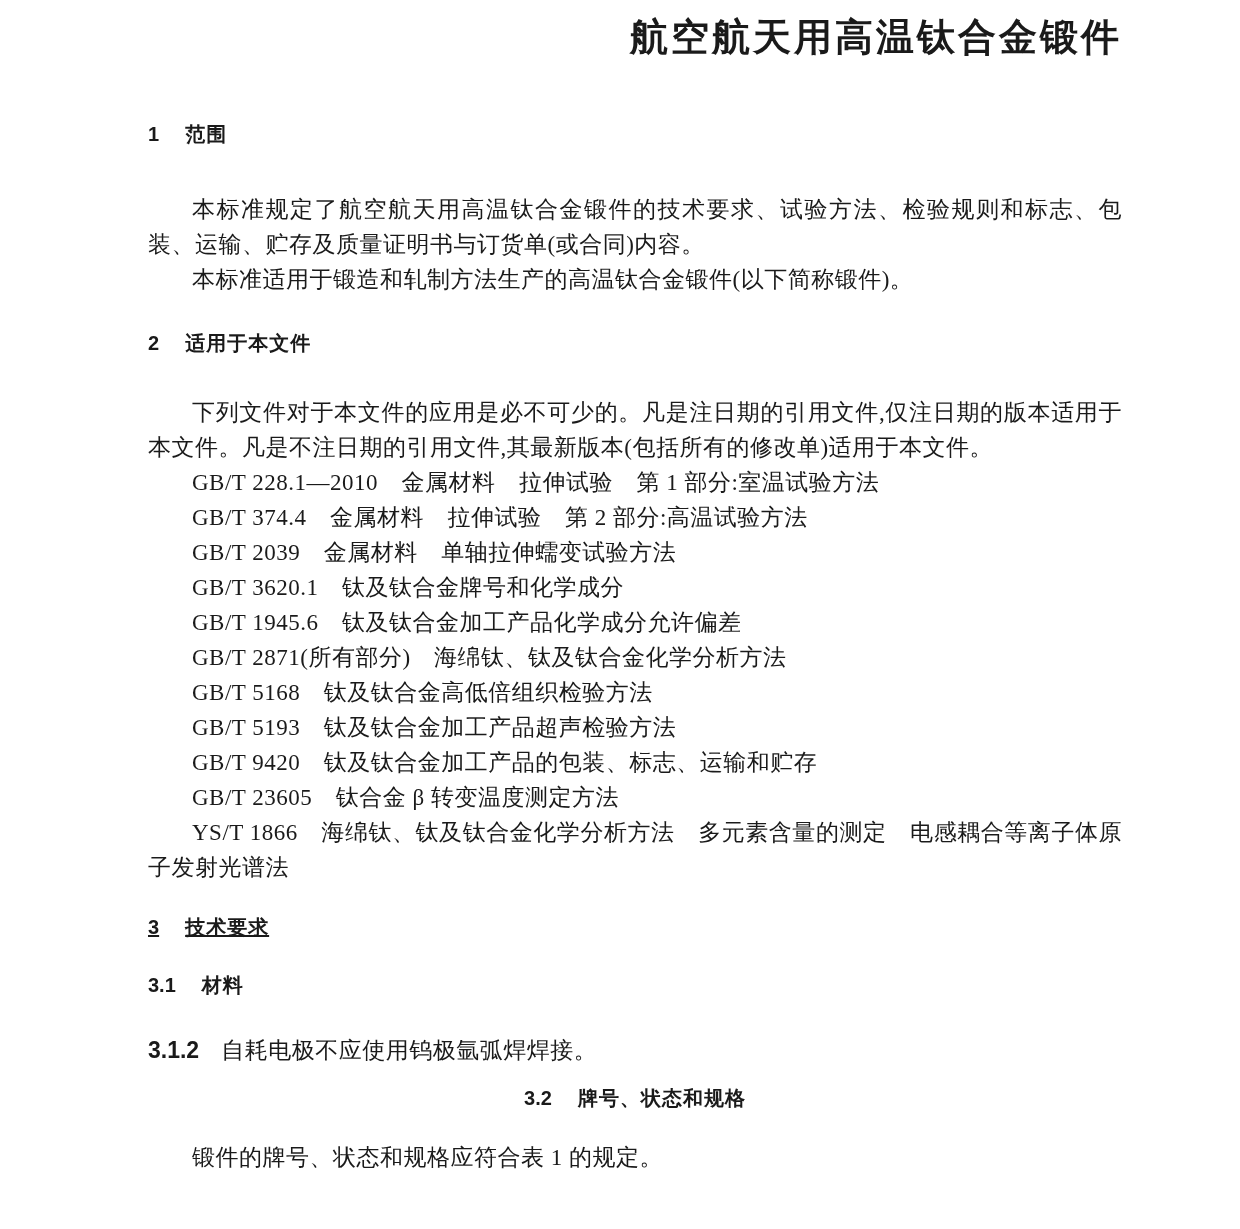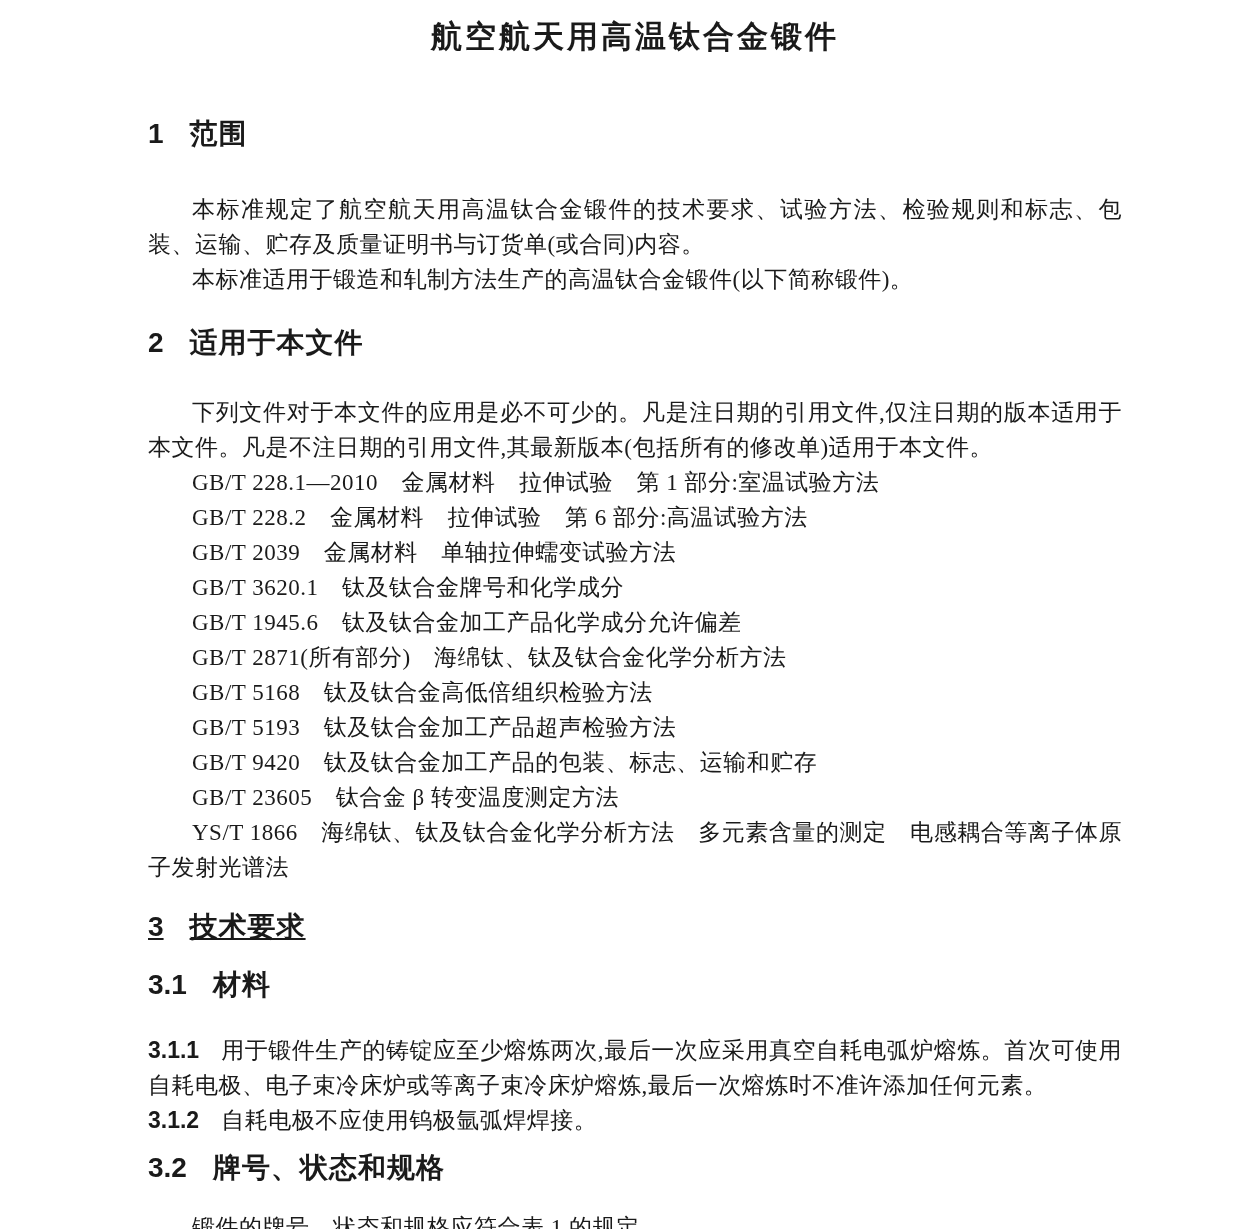--- a/index.html
+++ b/index.html
@@ -13,40 +13,40 @@
     height: 1229px;
     box-sizing: border-box;
     background: #ffffff;
     color: #1a1a1a;
     padding: 16px 118px 0 148px;
     overflow: hidden;
     font-family: "Liberation Serif", "DejaVu Serif", serif;
   }
   .doc-title {
     margin: 0;
-    text-align: center;
+    text-align: right;
     font-family: "Liberation Sans", "DejaVu Sans", sans-serif;
     font-weight: bold;
-    font-size: 31px;
+    font-size: 38px;
     line-height: 42px;
     letter-spacing: 3px;
   }
   .heading {
     font-family: "Liberation Sans", "DejaVu Sans", sans-serif;
     font-weight: bold;
-    font-size: 28px;
+    font-size: 20px;
     line-height: 28px;
     letter-spacing: 1px;
   }
   .h-num { margin-right: 26px; letter-spacing: 0; }
   #sec1 { margin-top: 62px; margin-bottom: 44px; }
   #sec2 { margin-top: 32px; margin-bottom: 38px; }
   #sec3 { margin-top: 28px; margin-bottom: 30px; text-decoration: underline; }
   #sec31 { margin-bottom: 34px; }
-  #sec32 { margin-top: 16px; margin-bottom: 28px; }
+  #sec32 { margin-top: 16px; margin-bottom: 28px; text-align: center; }
   p.body {
     margin: 0;
     font-size: 23px;
     line-height: 35px;
     text-align: justify;
     letter-spacing: 0.5px;
   }
   .indent { text-indent: 44px; }
   .clause-num {
     font-family: "Liberation Sans", "DejaVu Sans", sans-serif;
@@ -71,43 +71,40 @@
   <p class="body indent">本标准适用于锻造和轧制方法生产的高温钛合金锻件(以下简称锻件)。</p>
 
   <div class="heading" id="sec2">
     <span class="h-num">2</span><span>适用于本文件</span>
   </div>
 
   <p class="body indent">下列文件对于本文件的应用是必不可少的。凡是注日期的引用文件,仅注日期的版本适用于本文件。凡是不注日期的引用文件,其最新版本(包括所有的修改单)适用于本文件。</p>
 
   <div class="ref-list">
     <p class="body indent">GB/T 228.1—2010　金属材料　拉伸试验　第 1 部分:室温试验方法</p>
-    <p class="body indent">GB/T 228.2　金属材料　拉伸试验　第 6 部分:高温试验方法</p>
+    <p class="body indent">GB/T 374.4　金属材料　拉伸试验　第 2 部分:高温试验方法</p>
     <p class="body indent">GB/T 2039　金属材料　单轴拉伸蠕变试验方法</p>
     <p class="body indent">GB/T 3620.1　钛及钛合金牌号和化学成分</p>
     <p class="body indent">GB/T 1945.6　钛及钛合金加工产品化学成分允许偏差</p>
     <p class="body indent">GB/T 2871(所有部分)　海绵钛、钛及钛合金化学分析方法</p>
     <p class="body indent">GB/T 5168　钛及钛合金高低倍组织检验方法</p>
     <p class="body indent">GB/T 5193　钛及钛合金加工产品超声检验方法</p>
     <p class="body indent">GB/T 9420　钛及钛合金加工产品的包装、标志、运输和贮存</p>
     <p class="body indent">GB/T 23605　钛合金 β 转变温度测定方法</p>
     <p class="body indent">YS/T 1866　海绵钛、钛及钛合金化学分析方法　多元素含量的测定　电感耦合等离子体原子发射光谱法</p>
   </div>
 
   <div class="heading" id="sec3">
     <span class="h-num">3</span><span>技术要求</span>
   </div>
 
   <div class="heading" id="sec31">
     <span class="h-num">3.1</span><span>材料</span>
   </div>
 
-  <p class="body">
-    <span class="clause-num">3.1.1</span><span>用于锻件生产的铸锭应至少熔炼两次,最后一次应采用真空自耗电弧炉熔炼。首次可使用自耗电极、电子束冷床炉或等离子束冷床炉熔炼,最后一次熔炼时不准许添加任何元素。</span>
-  </p>
 
   <p class="body">
     <span class="clause-num">3.1.2</span><span>自耗电极不应使用钨极氩弧焊焊接。</span>
   </p>
 
   <div class="heading" id="sec32">
     <span class="h-num">3.2</span><span>牌号、状态和规格</span>
   </div>
 
   <p class="body indent">锻件的牌号、状态和规格应符合表 1 的规定。</p>

